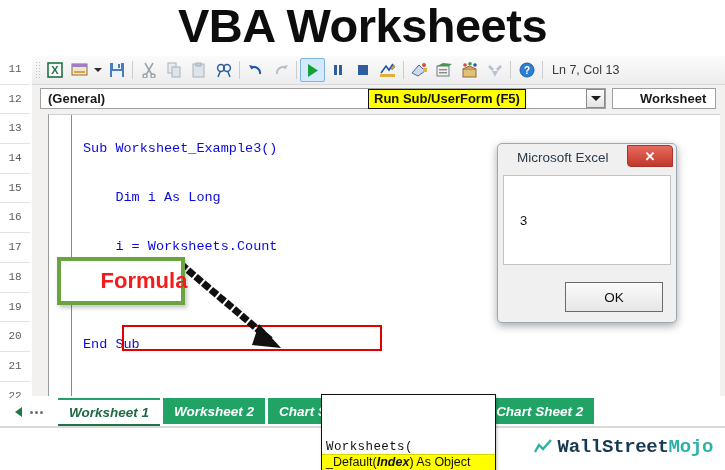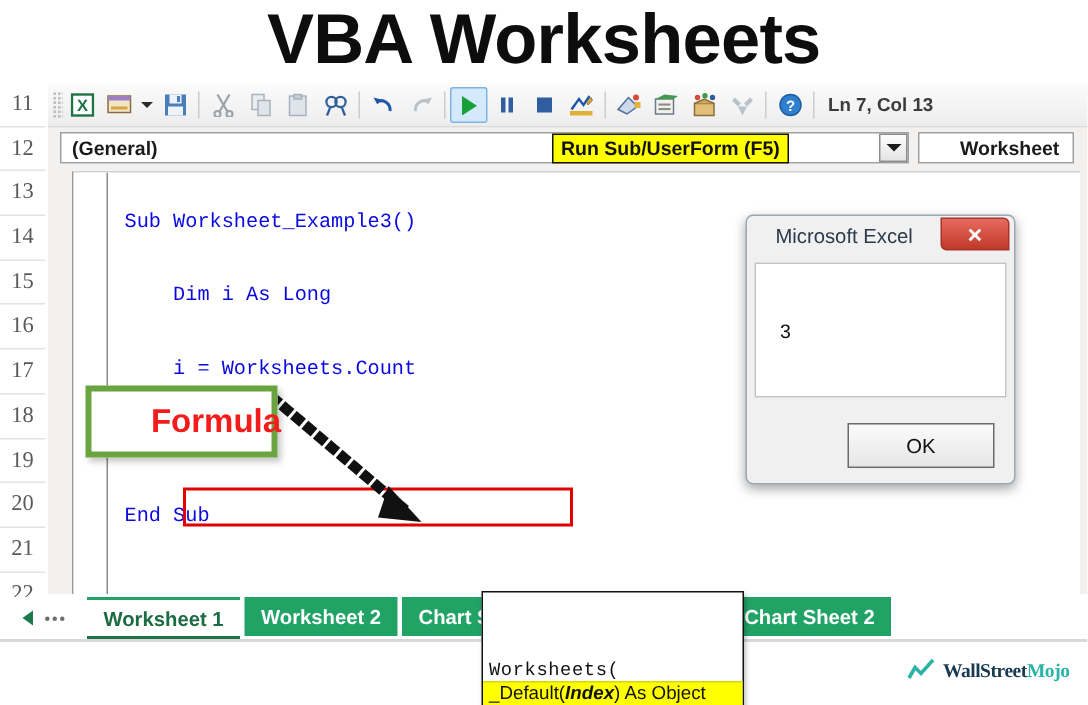--- a/index.html
+++ b/index.html
@@ -24,22 +24,22 @@
   }
   
   #rowheaders{
     position:absolute;left:0;top:55px;width:30px;height:345px;
     background:#ffffff;
   }
   .rowhdr{
     height:28.7px;
     border-bottom:1px solid #e2e2e2;
     color:#5a5a5a;
-    font-size:15px;
-    font-family:Liberation Serif, serif;
+    font-size:11px;
+    font-family:Liberation Mono, monospace;
     text-align:center;
     line-height:28.7px;
   }
   
   #sheetbody{
     position:absolute;left:30px;top:55px;width:695px;height:345px;
     background:#ffffff;
   }
   
   #vbe{
@@ -55,21 +55,21 @@
   .grip{width:7px;height:18px;margin-left:3px;
     background-image:radial-gradient(#b9b9b9 40%,transparent 41%);
     background-size:3px 3px;opacity:.9;}
   .tbtn{width:25px;height:24px;display:flex;align-items:center;justify-content:center;
         position:relative;}
   .tsep{width:1px;height:18px;background:#cccccc;margin:0 3px;}
   .tbtn.active{background:#d4e9fb;border:1px solid #7eb4e2;border-radius:2px;
                width:23px;height:22px;}
   #statuspos{
     margin-left:6px;font-size:12.5px;color:#3b3b3b;white-space:nowrap;
-    font-family:"Liberation Sans",sans-serif;font-weight:bold;
+    font-family:"Liberation Sans",sans-serif;font-weight:normal;
   }
   
   #dropbar{
     position:absolute;left:0;top:29px;width:693px;height:26px;
     background:#f2f1f0;display:flex;align-items:center;
   }
   #ddleft{
     margin-left:8px;width:566px;height:21px;background:#ffffff;
     border:1px solid #a0a0a0;display:flex;align-items:center;
     box-sizing:border-box;
@@ -187,35 +187,36 @@
           justify-content:center;gap:8px;}
   .navarrow{width:0;height:0;border-top:5px solid transparent;
     border-bottom:5px solid transparent;border-right:7px solid #1d7a4c;}
   .navdots{display:flex;gap:2px;}
   .navdots i{width:3px;height:3px;background:#6f6f6f;border-radius:50%;display:block;}
   .tab{
     height:26px;display:flex;align-items:center;justify-content:center;
     font-size:13.5px;font-weight:bold;color:#ffffff;
     background:#21a366;margin-right:3px;padding:0 11px;white-space:nowrap;
     font-family:"Liberation Sans",sans-serif;
+    font-style:italic;
   }
   .tab.active{
     background:#ffffff;color:#1d6b43;
     border-top:2px solid #21a366;border-bottom:2px solid #217346;
     height:24px;
   }
   #tabline{position:absolute;left:0;top:426px;width:725px;height:2px;background:#d9d9d9;}
   
   #logo{
     position:absolute;right:12px;bottom:10px;height:26px;
     display:flex;align-items:center;gap:5px;
   }
   #logomark{width:20px;height:20px;position:relative;}
-  #logotext{font-size:13px;font-weight:bold;letter-spacing:-0.3px;
-            font-family:Liberation Serif, serif;}
+  #logotext{font-size:19px;font-weight:bold;letter-spacing:-0.3px;
+            font-family:Liberation Mono, monospace;}
   #logotext .a{color:#173a52;}
   #logotext .b{color:#2bb3a8;}
 </style>
 </head>
 <body>
 
 <div id="title">VBA Worksheets</div>
 
 <div id="rowheaders">
     <div class="rowhdr">11</div>

